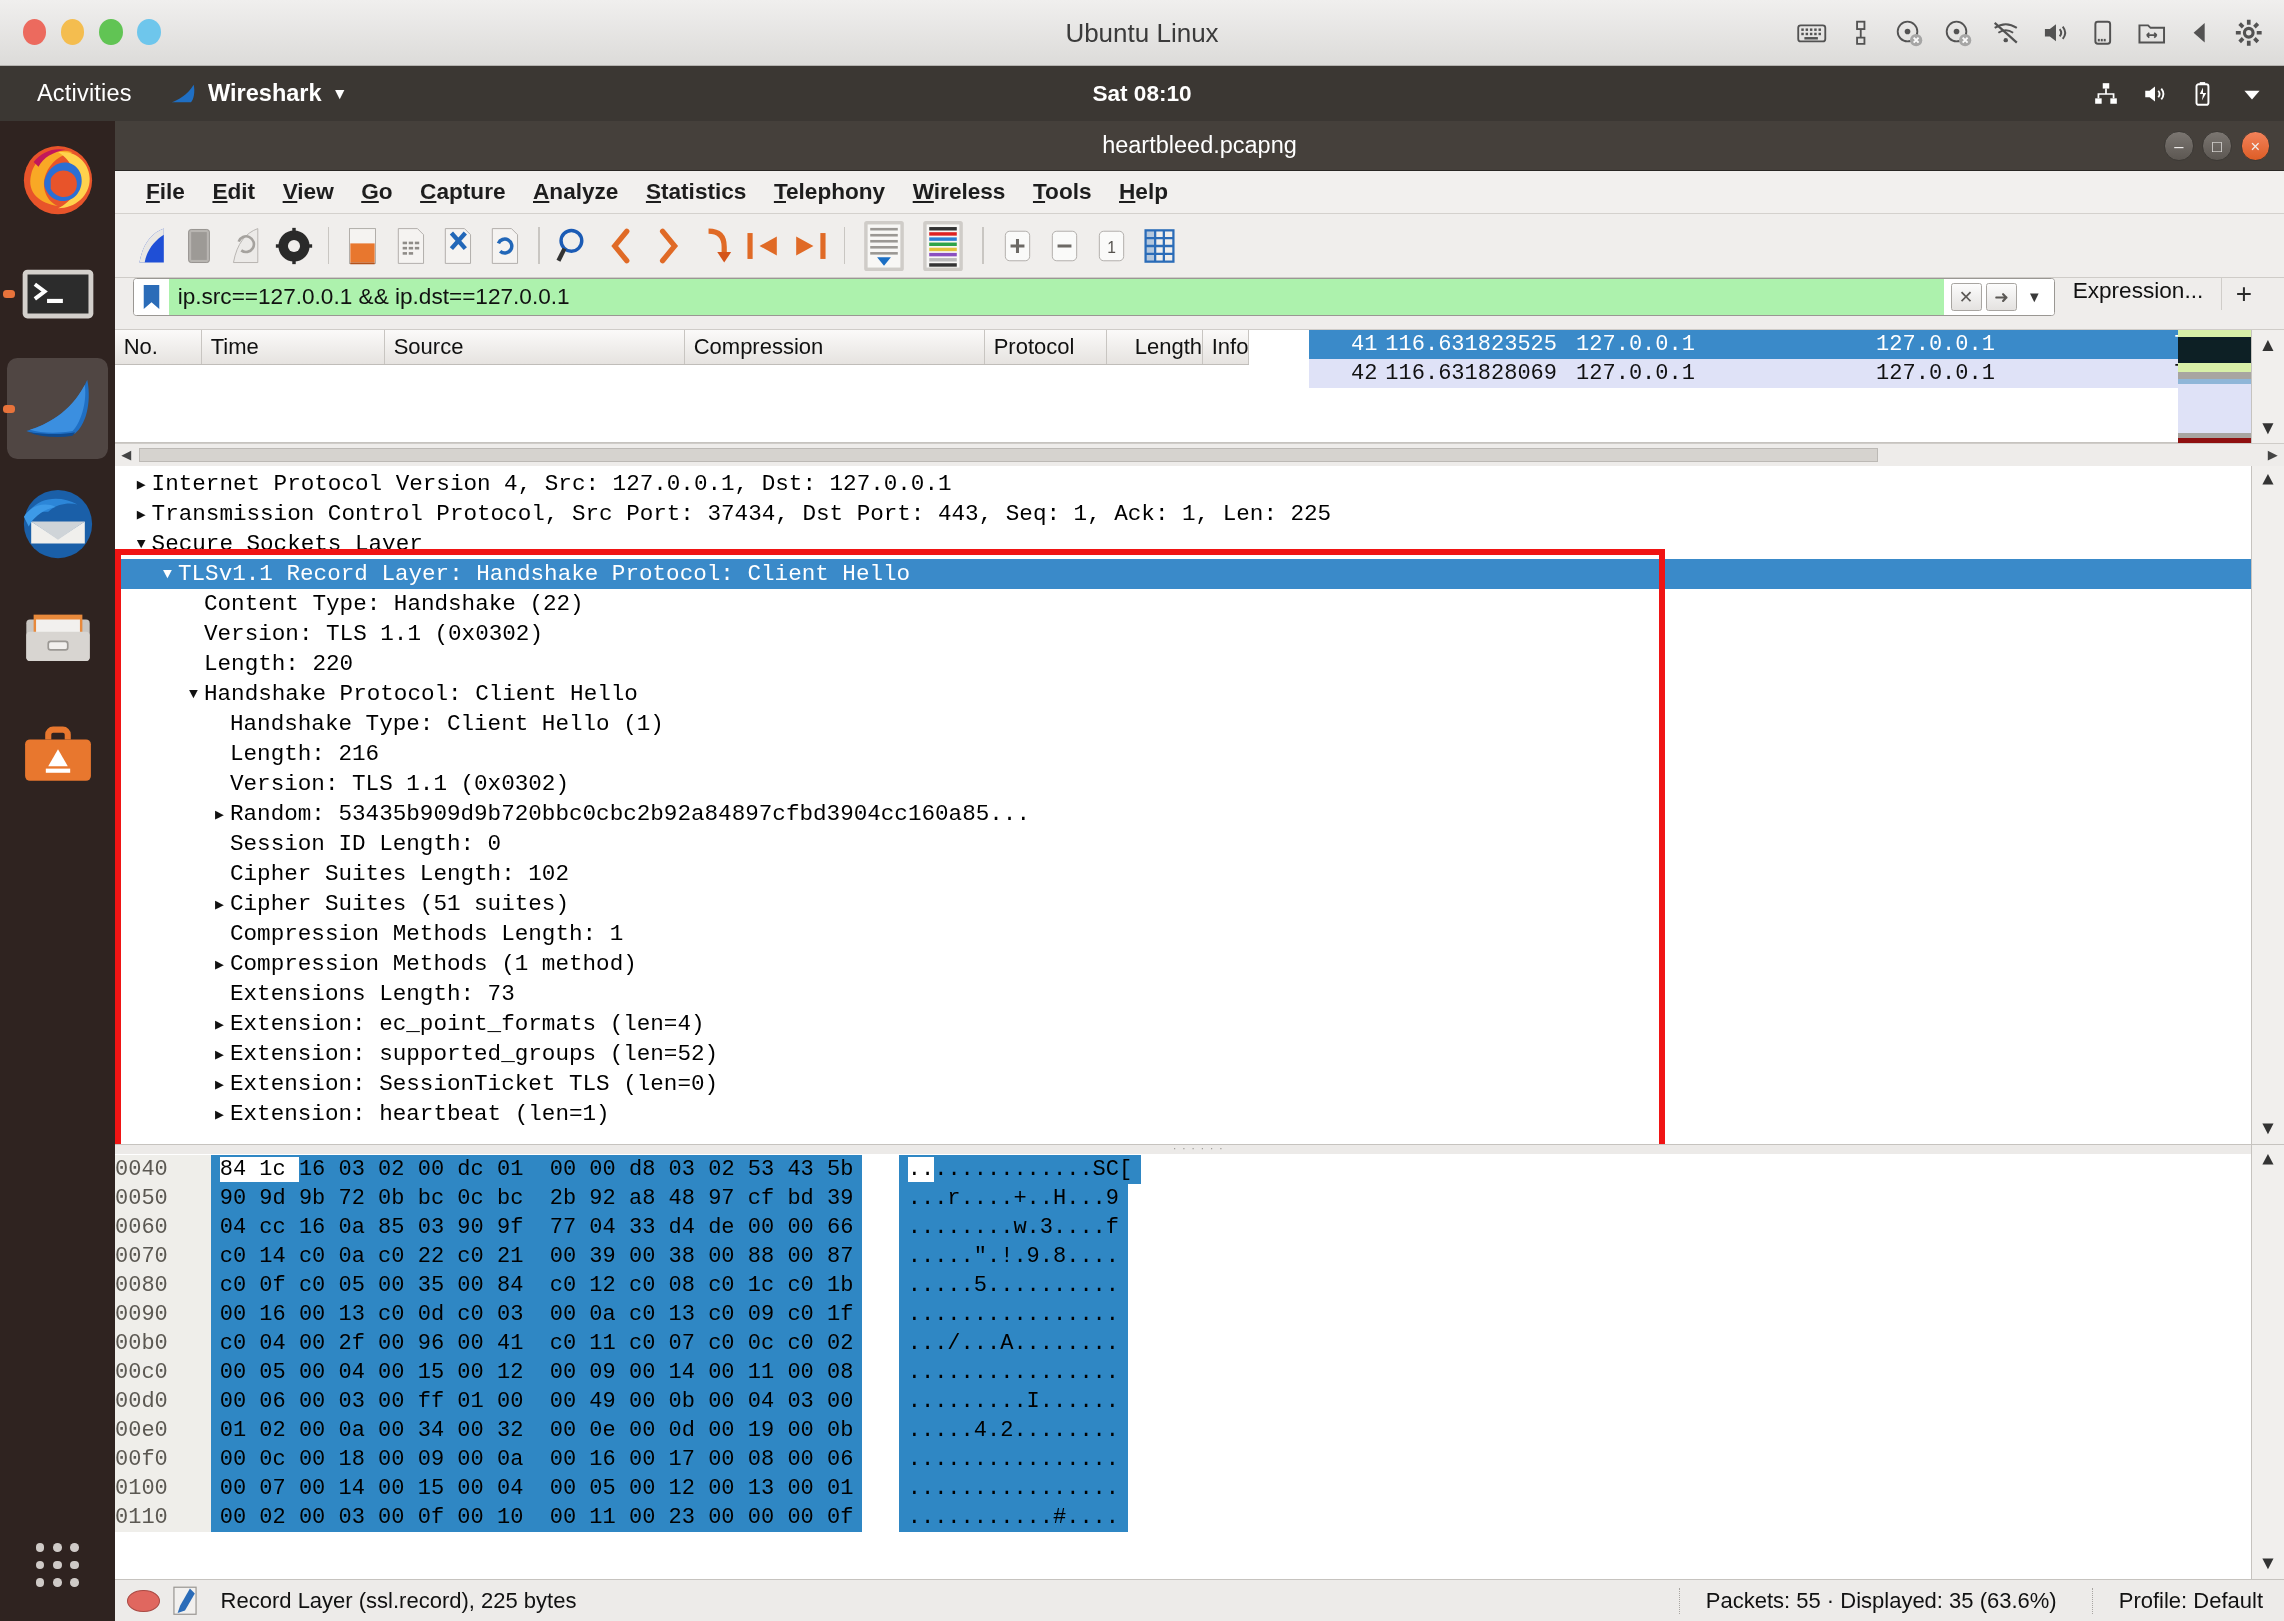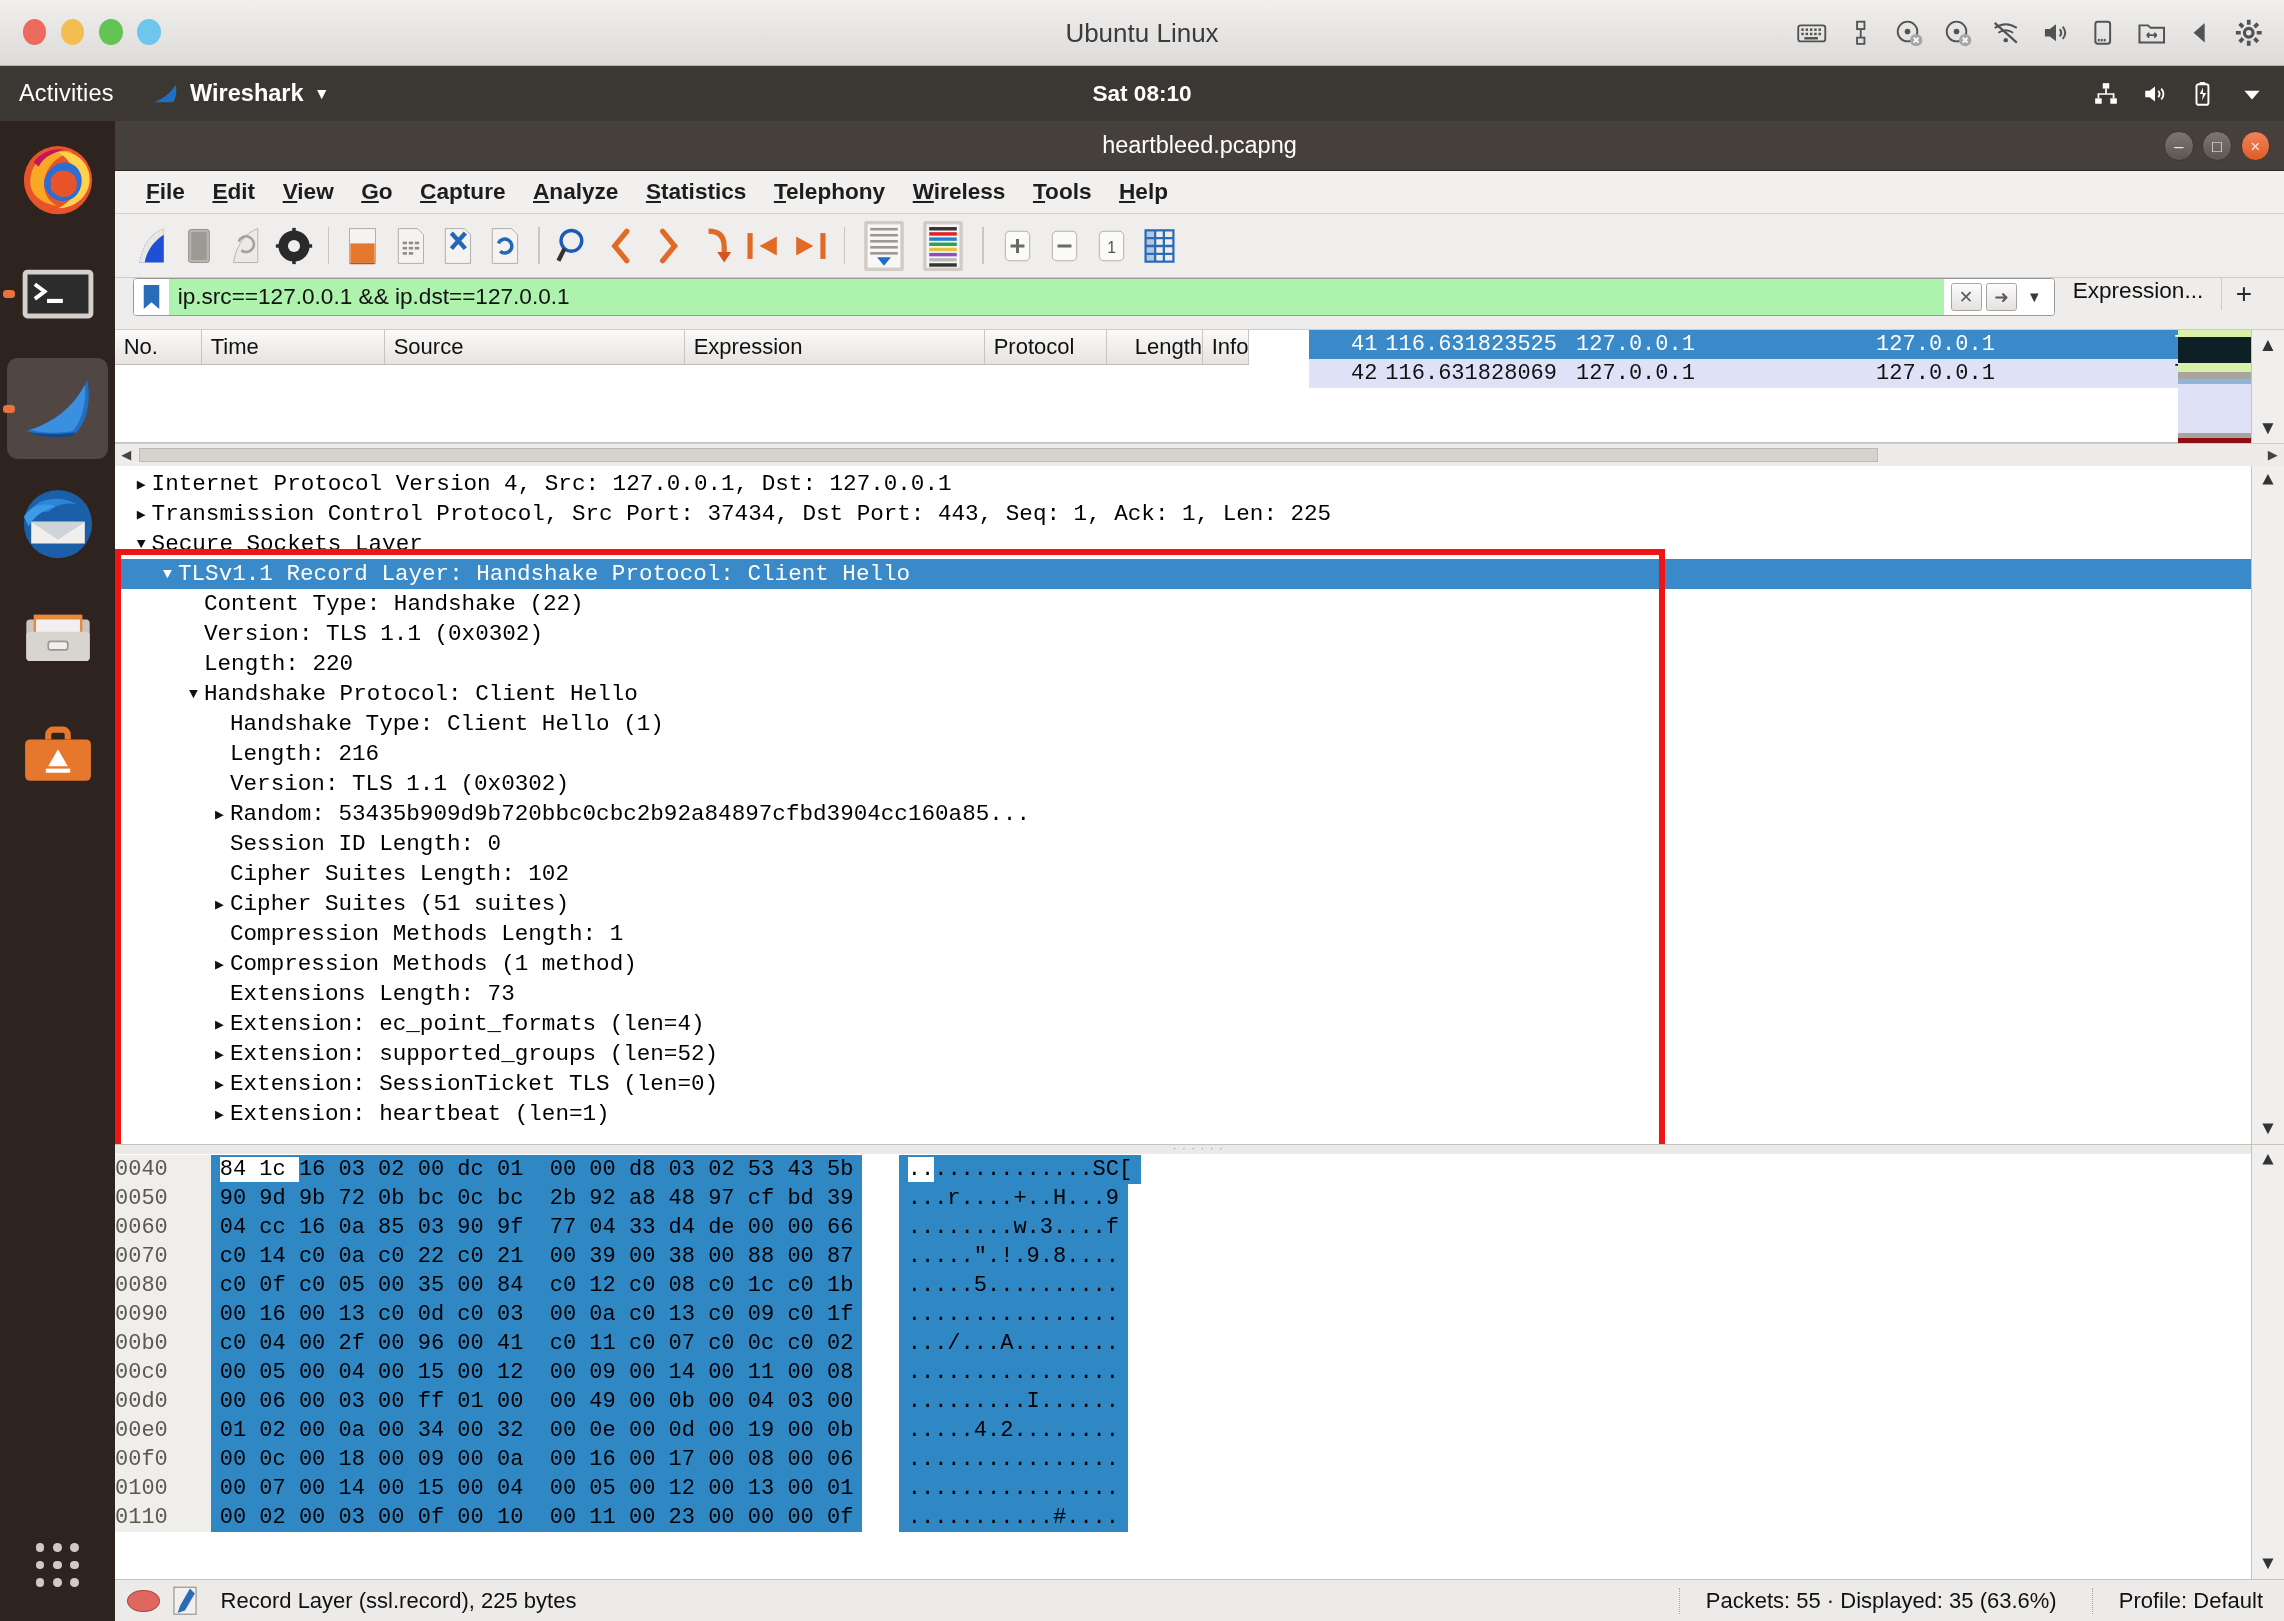--- a/index.html
+++ b/index.html
@@ -36,21 +36,21 @@
   .mac-right-icons .mi { width: 29.5px; height: 29.5px; opacity: .82; display:block; }
 
   
   .gnome-bar {
     position: absolute; left: 0; top: 66px; width: 2284px; height: 55px;
     background: #3b3733;
     color: #ffffff;
     display: flex; align-items: center;
   }
   .gnome-activities {
-    margin-left: 19px; font-size: 23.5px; color: #fff; letter-spacing: 0.2px;
+    margin-left: 37px; font-size: 23.5px; color: #fff; letter-spacing: 0.2px;
   }
   .gnome-app {
     margin-left: 38px; display: flex; align-items: center; gap: 10.4px;
     font-size: 23.5px; font-weight: bold; color: #fff;
   }
   .shark-mini { width: 28px; height: 21px; display: block; }
   .gnome-clock {
     position: absolute; left: 0; width: 2284px; text-align: center;
     font-size: 22.6px; font-weight: bold; color: #fff; pointer-events: none;
   }
@@ -660,21 +660,21 @@
       </div>
       <div class="expression-btn">Expression...</div>
       <div class="plus-btn">+</div>
     </div>
 
     <div class="packet-list">
       <div class="plist-head">
         <div class="c-no">No.</div>
         <div class="c-time">Time</div>
         <div class="c-src">Source</div>
-        <div class="c-dst">Expression</div>
+        <div class="c-dst">Compression</div>
         <div class="c-proto">Protocol</div>
         <div class="c-len">Length</div>
         <div class="c-info">Info</div>
       </div>
       <div class="plist-rows">
         <div class="prow sel">
           <div class="p-mark"></div>
           <div class="p-no">41</div>
           <div class="p-time">116.631823525</div>
           <div class="p-src">127.0.0.1</div>

